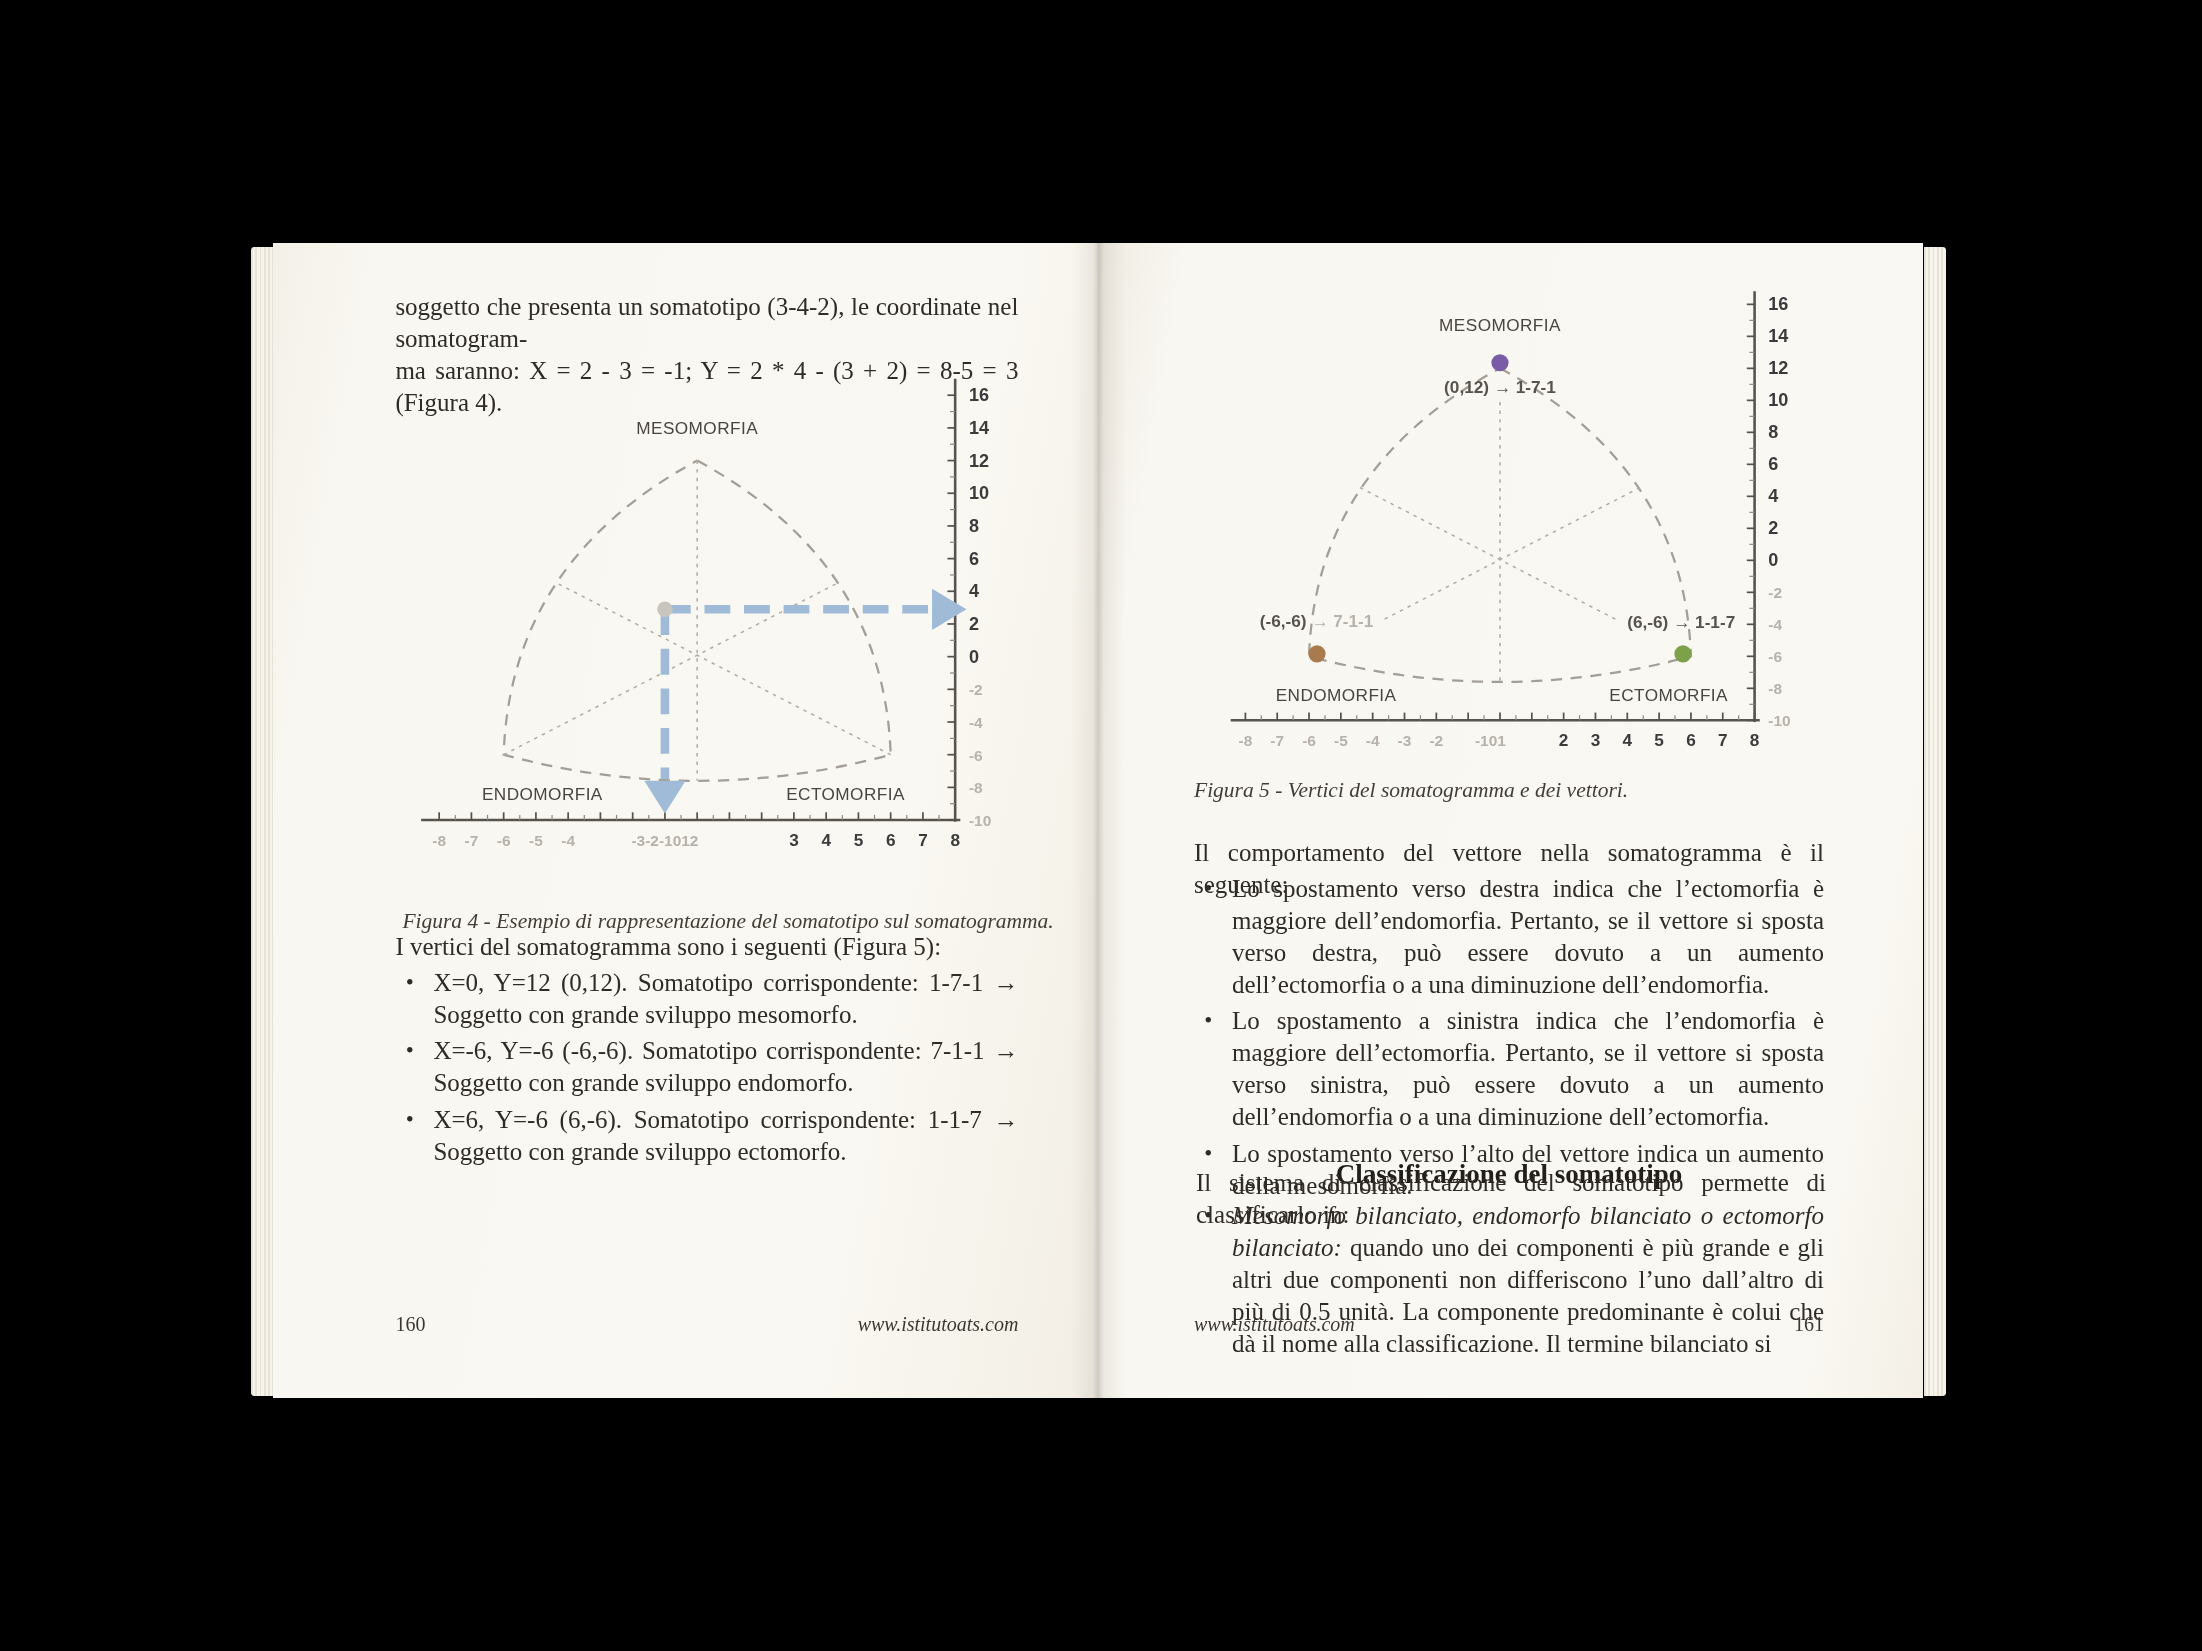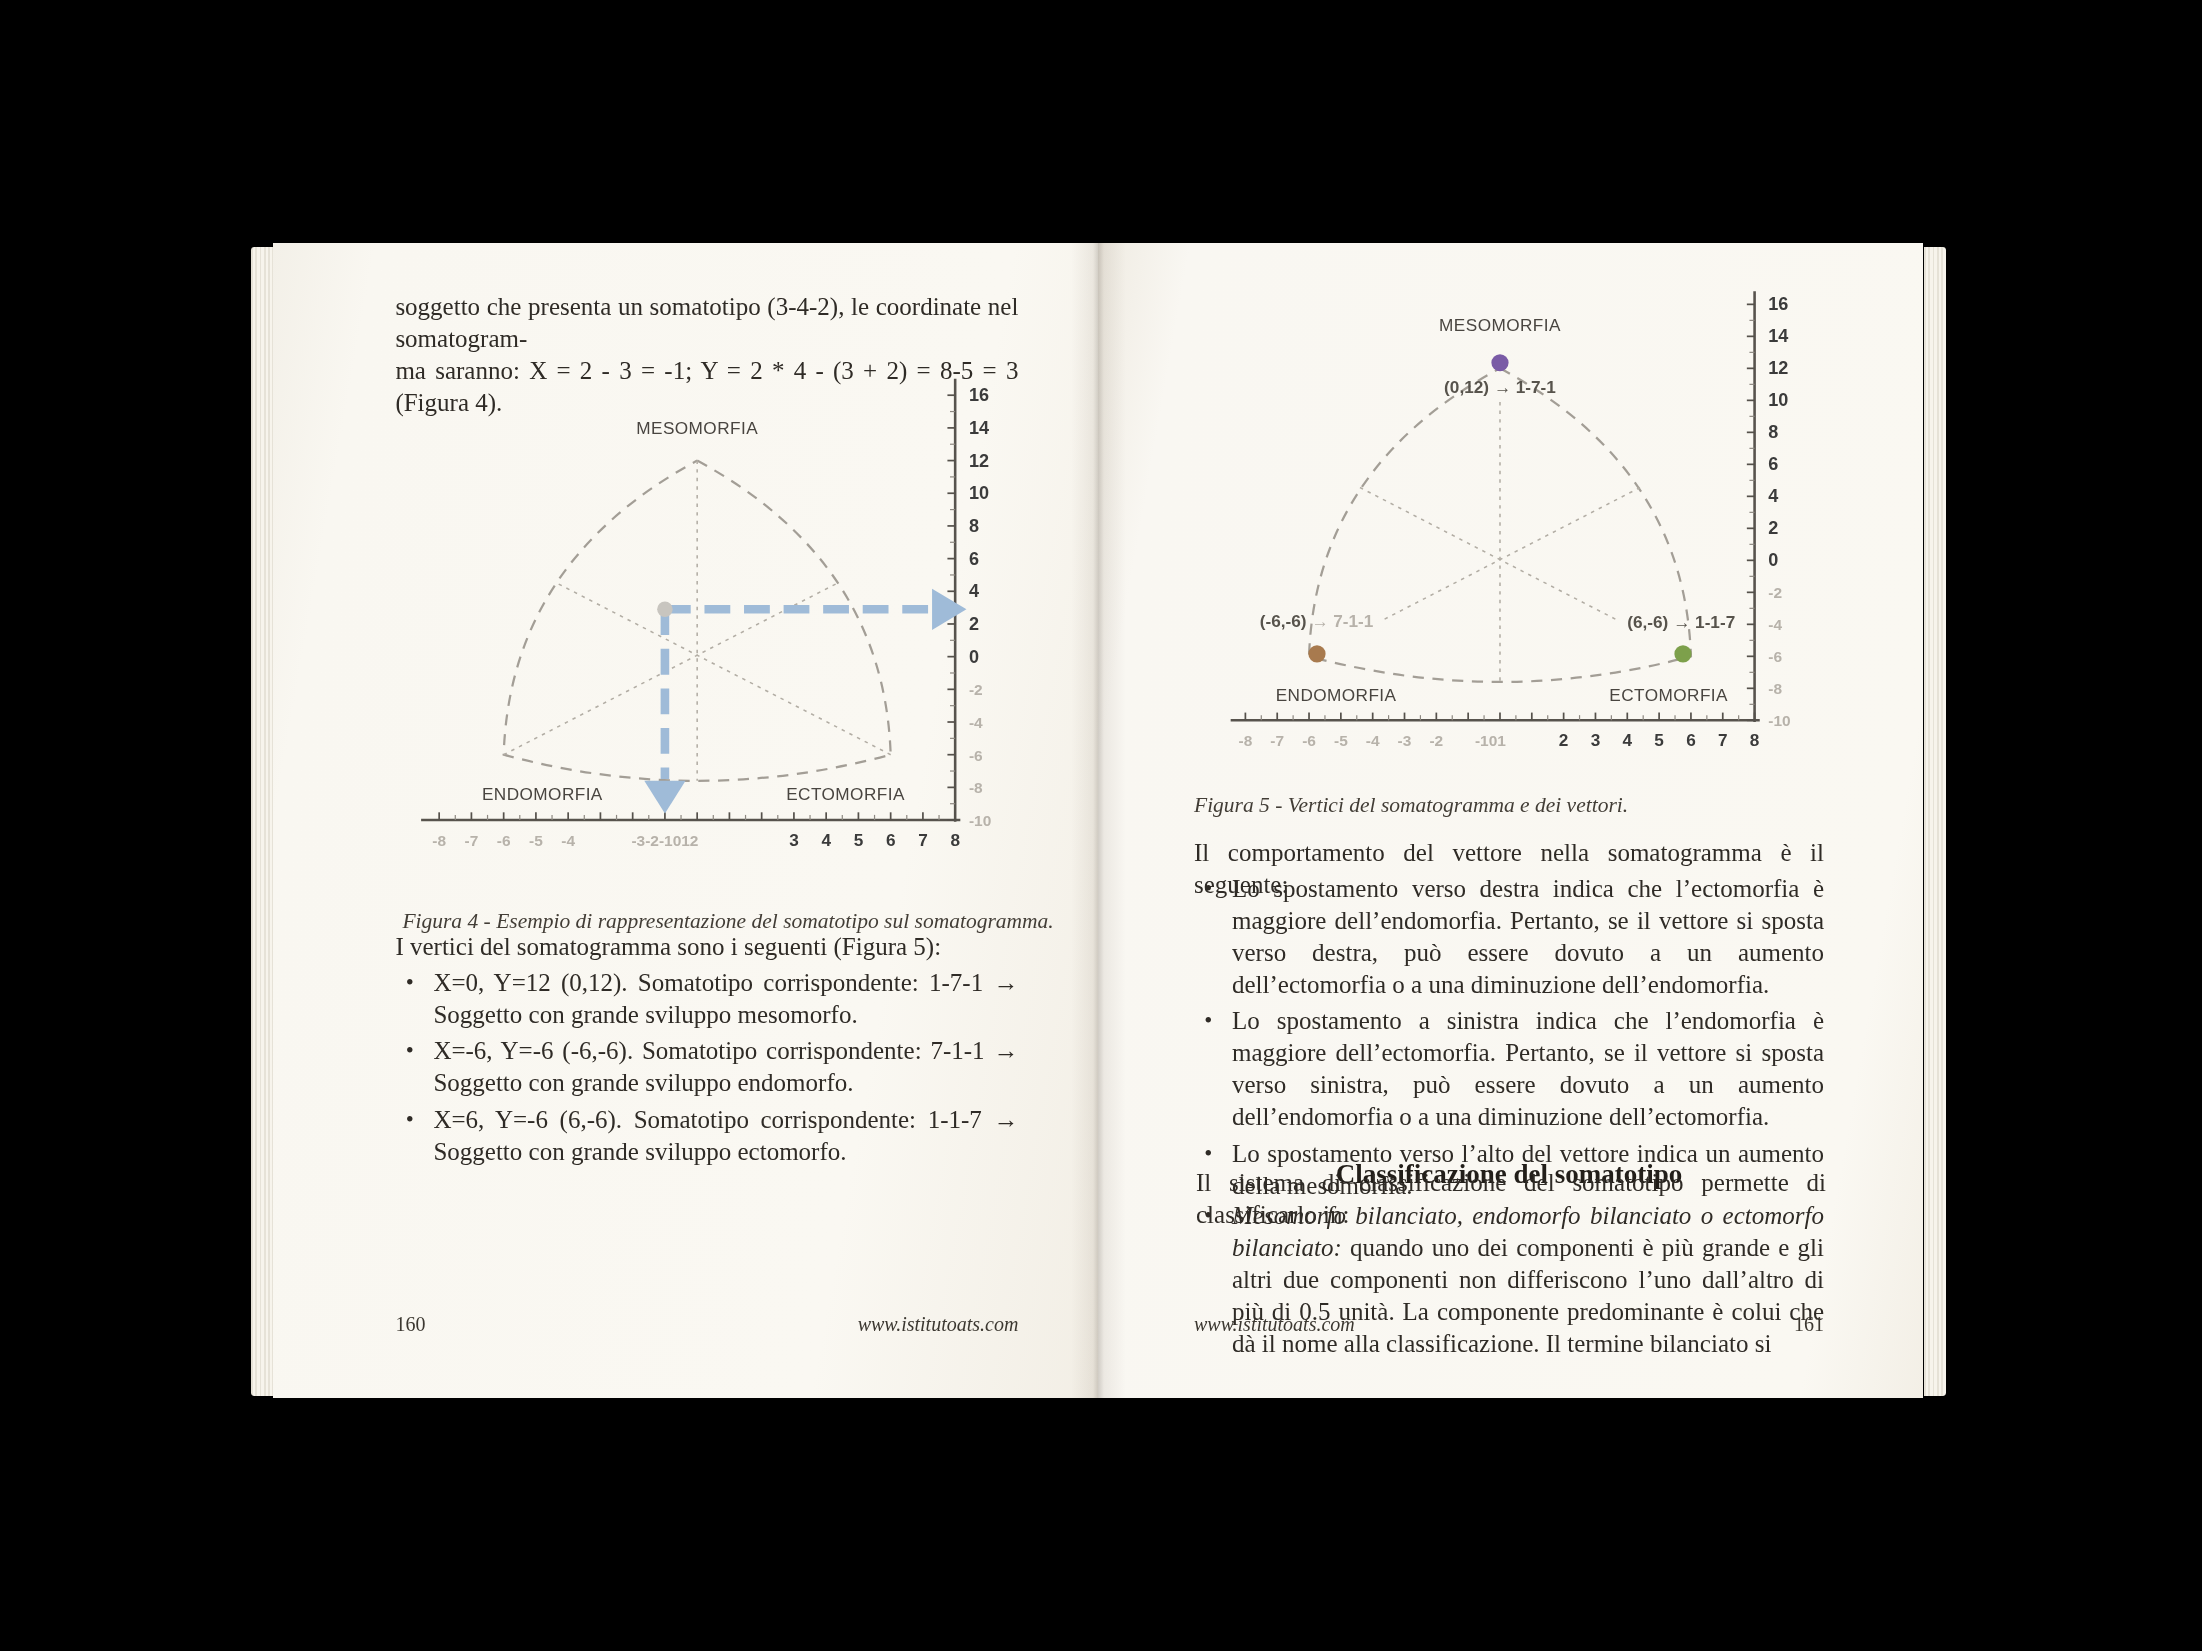--- a/index.html
+++ b/index.html
@@ -272,21 +272,21 @@
           <text x="130.25" y="488.44000000000005" text-anchor="middle" font-size="20" font-weight="normal" fill="#494540" letter-spacing="0.5px">ENDOMORFIA</text>
           <text x="516.9" y="488.44000000000005" text-anchor="middle" font-size="20" font-weight="normal" fill="#494540" letter-spacing="0.5px">ECTOMORFIA</text>
           <circle cx="320.8" cy="95.05000000000004" r="10" fill="#7a5ba6"></circle>
           <text x="320.8" y="130.39000000000004" text-anchor="middle" font-size="20" font-weight="bold" fill="#57534c"><tspan>(0,12) → 1-7-1</tspan></text>
           <circle cx="108.05000000000001" cy="433.5700000000001" r="10" fill="#a87a4e"></circle>
           <text x="41.45000000000002" y="401.95000000000005" text-anchor="start" font-size="20" font-weight="bold" fill="#57534c"><tspan>(-6,-6)</tspan><tspan fill="#b7b2aa"> → 7-1-1</tspan></text>
           <circle cx="533.5500000000001" cy="433.5700000000001" r="10" fill="#7da04b"></circle>
           <text x="468.8" y="402.88000000000005" text-anchor="start" font-size="20" font-weight="bold" fill="#57534c"><tspan>(6,-6) → 1-1-7</tspan></text>
         </svg>
 
-      <p class="caption blk" style="left:96px;top:549px;">Figura 5 - Vertici del somatogramma e dei vettori.</p>
+      <p class="caption blk" style="left:96px;top:534px;">Figura 5 - Vertici del somatogramma e dei vettori.</p>
 
       <p class="para blk" style="left:96px;top:594px;width:630px;">Il comportamento del vettore nella somatogramma è il seguente:</p>
 
       <div class="bullets blk" style="left:96px;top:630px;width:630px;">
         <div class="bullet">
           <span class="dot">•</span>
           <span class="btxt">Lo spostamento verso destra indica che l’ectomorfia è maggiore dell’endomorfia. Pertanto, se il vettore si sposta verso destra, può essere dovuto a un aumento dell’ectomorfia o a una diminuzione dell’endomorfia.</span>
         </div>
         <div class="bullet">
           <span class="dot">•</span>

